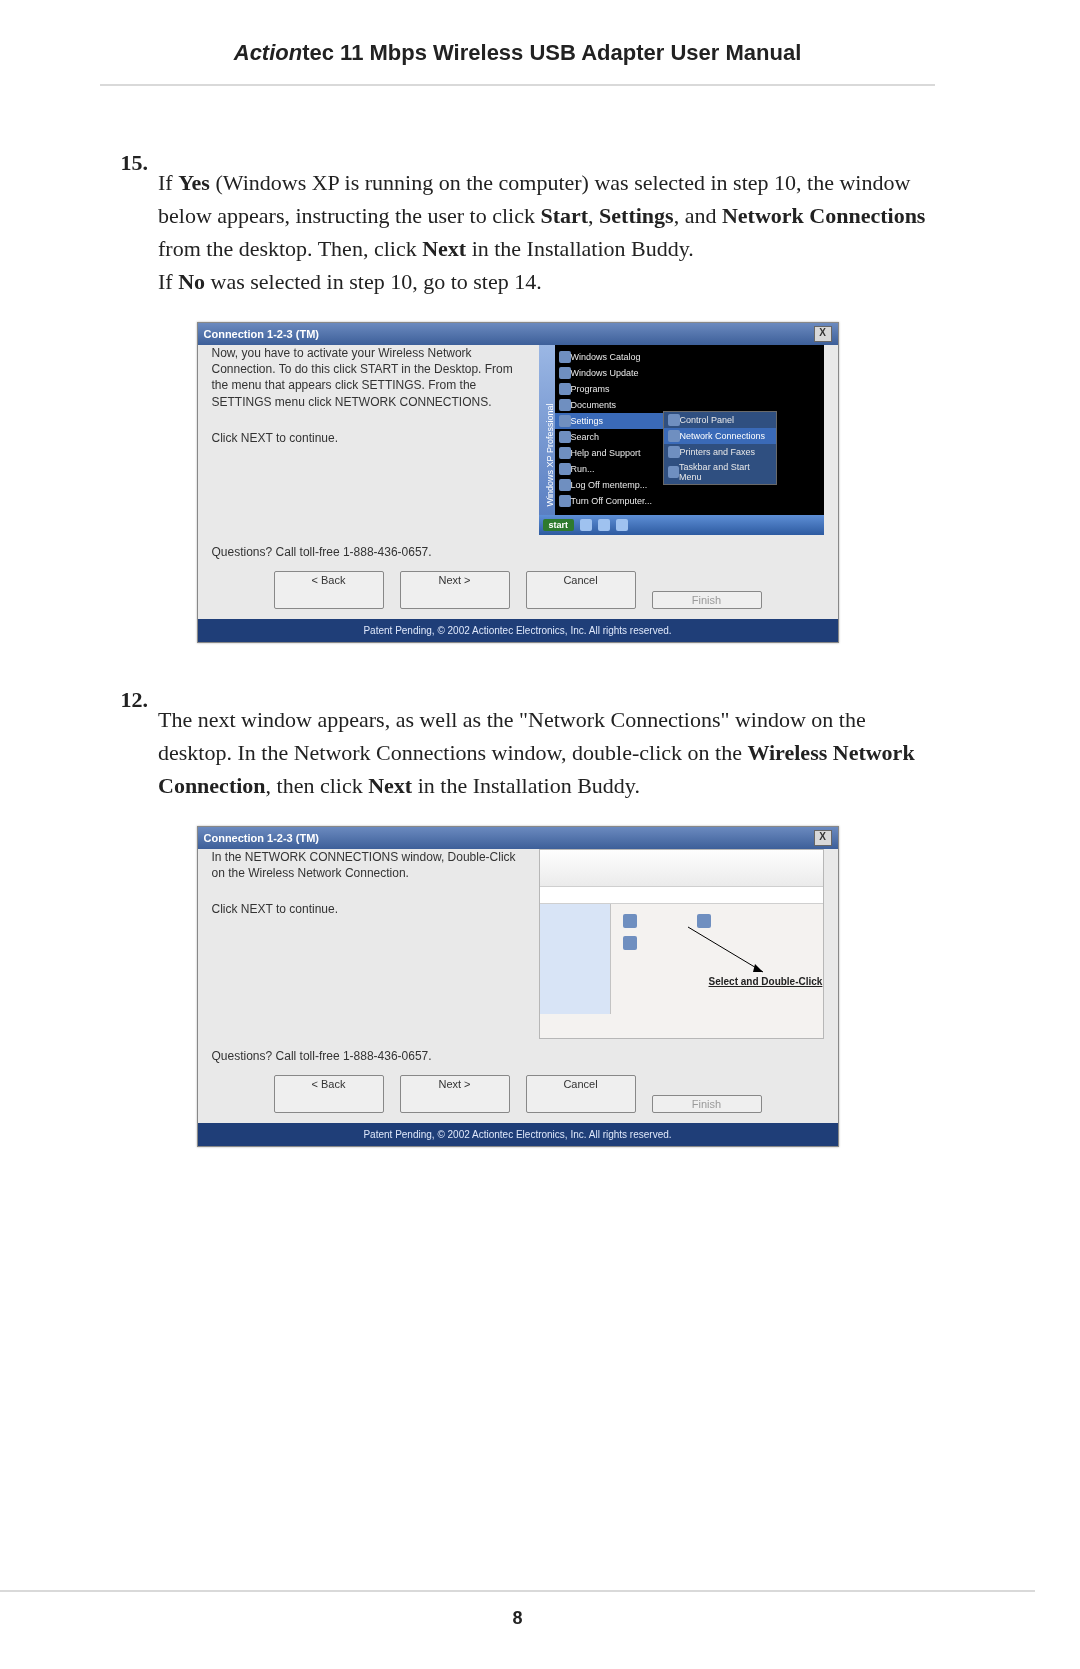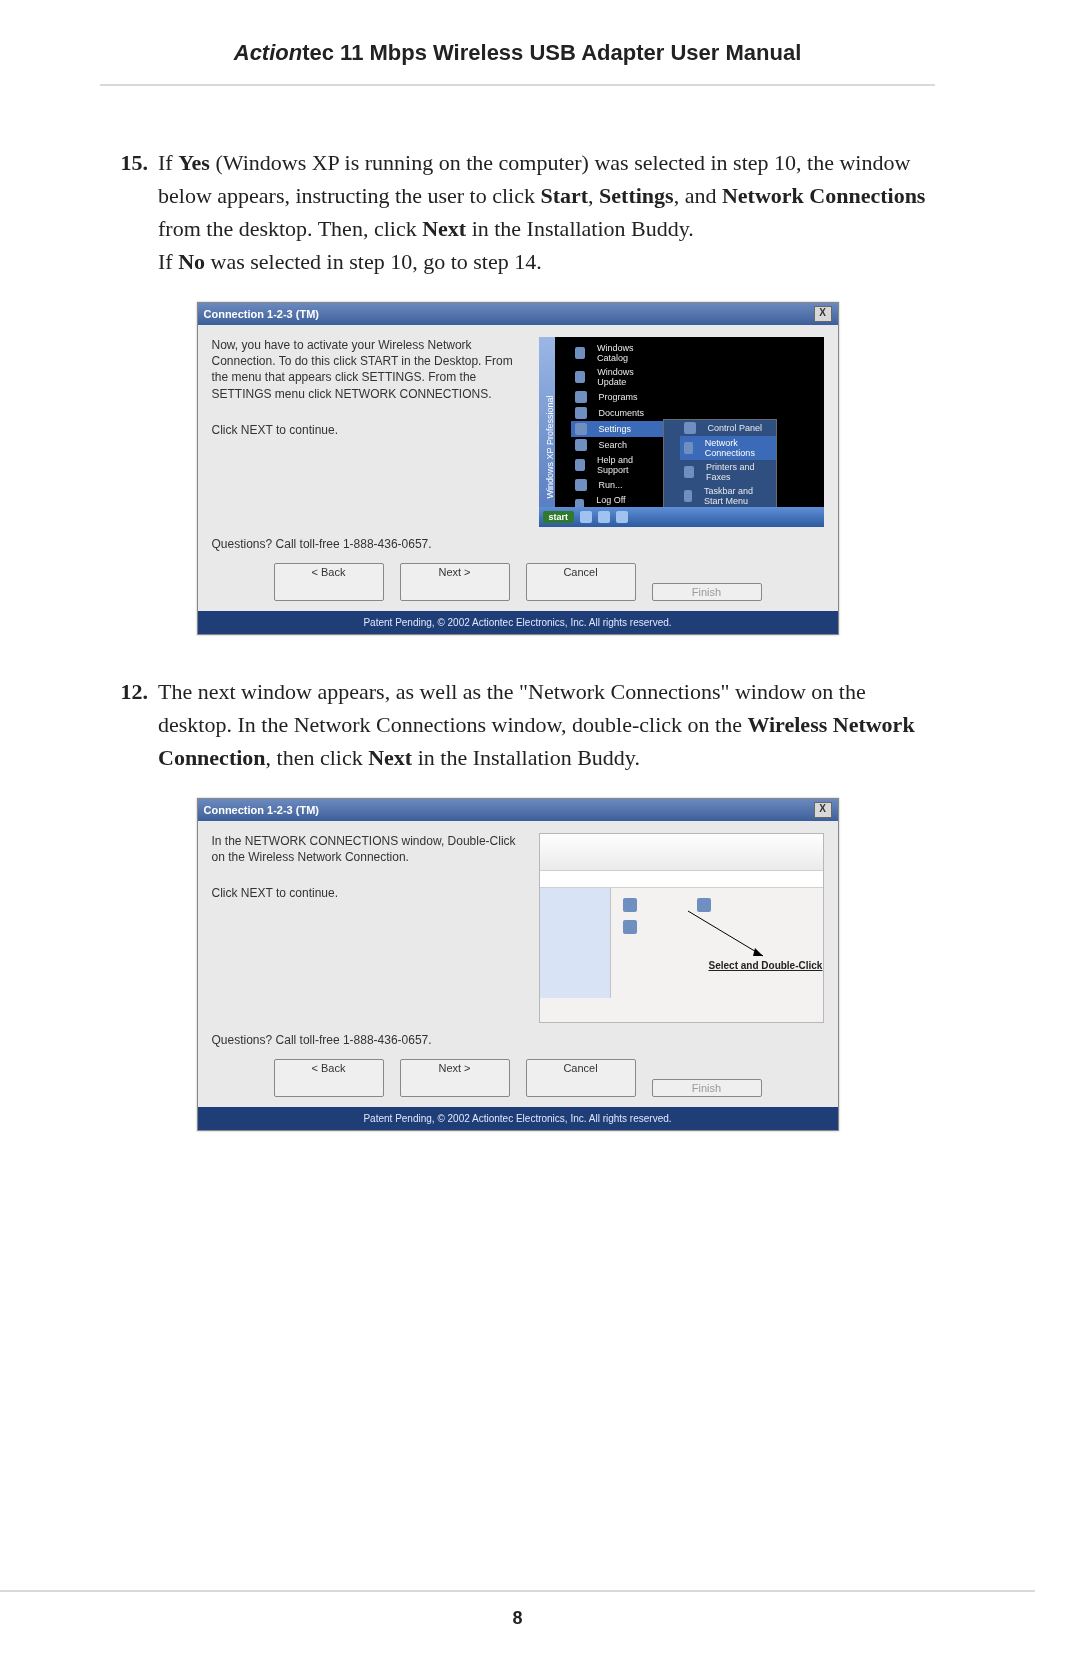--- a/index.html
+++ b/index.html
@@ -34,21 +34,21 @@
     font-size: 22px;
     line-height: 1.5;
   }
   .step-num {
     width: 48px;
     flex: 0 0 48px;
     text-align: right;
     padding-right: 10px;
     font-weight: 700;
   }
-  .step-body { flex: 1; }
+  .step-body { flex: 1; margin-top: 20px; }
   .b { font-weight: 700; }
   .shot-holder {
     display: flex;
     justify-content: center;
     margin: 12px 0 40px 0;
   }
   .shot {
     width: 640px;
     border: 1px solid #888;
     background: #e9e9e9;
@@ -72,21 +72,21 @@
     background: #d8d8d8;
     border: 1px solid #666;
     color: #333;
     text-align: center;
     line-height: 12px;
     font-weight: 700;
     font-size: 10px;
   }
   .shot-body {
     display: flex;
-    padding: 12px 14px 8px 14px;
+    padding: 0 14px 8px 14px;
     gap: 12px;
     min-height: 190px;
   }
   .shot-left { flex: 1.05; }
   .shot-left p { margin: 0 0 20px 0; font-size: 12px; line-height: 1.35; }
   .shot-right {
     flex: 0.95;
     background: #000;
     position: relative;
     overflow: hidden;
@@ -106,28 +106,28 @@
     font-size: 9px;
     white-space: nowrap;
   }
   .sm-col {
     position: absolute;
     left: 16px; top: 4px;
     width: 108px;
   }
   .sm-item {
     display: flex; align-items: center;
-    gap: 12px; padding: 2px 4px;
-    font-size: 9px; color: #eaeaea; margin-left: 16px;
+    gap: 0; padding: 2px 4px;
+    font-size: 9px; color: #eaeaea;
   }
   .sm-item.hl { background: #3a6ab8; color: #fff; }
   .sm-ic { width: 12px; height: 12px; background: #6f8fc0; border-radius: 2px; }
   .sm-sub {
     position: absolute;
-    left: 124px; top: 82px;
+    left: 124px; top: 66px;
     width: 112px;
     background: #2f4f80;
     border: 1px solid #6a6a6a;
   }
   .sm-sub .sm-item { color: #e8e8e8; }
   .sm-sub .sm-item.hl2 { background: #3a6ab8; color:#fff; }
   .sm-task {
     position: absolute; left:0; right:0; bottom:0; height:20px;
     background: linear-gradient(#5e8fd6, #2d5aa0);
     display:flex; align-items:center; gap:6px; padding:0 4px;

